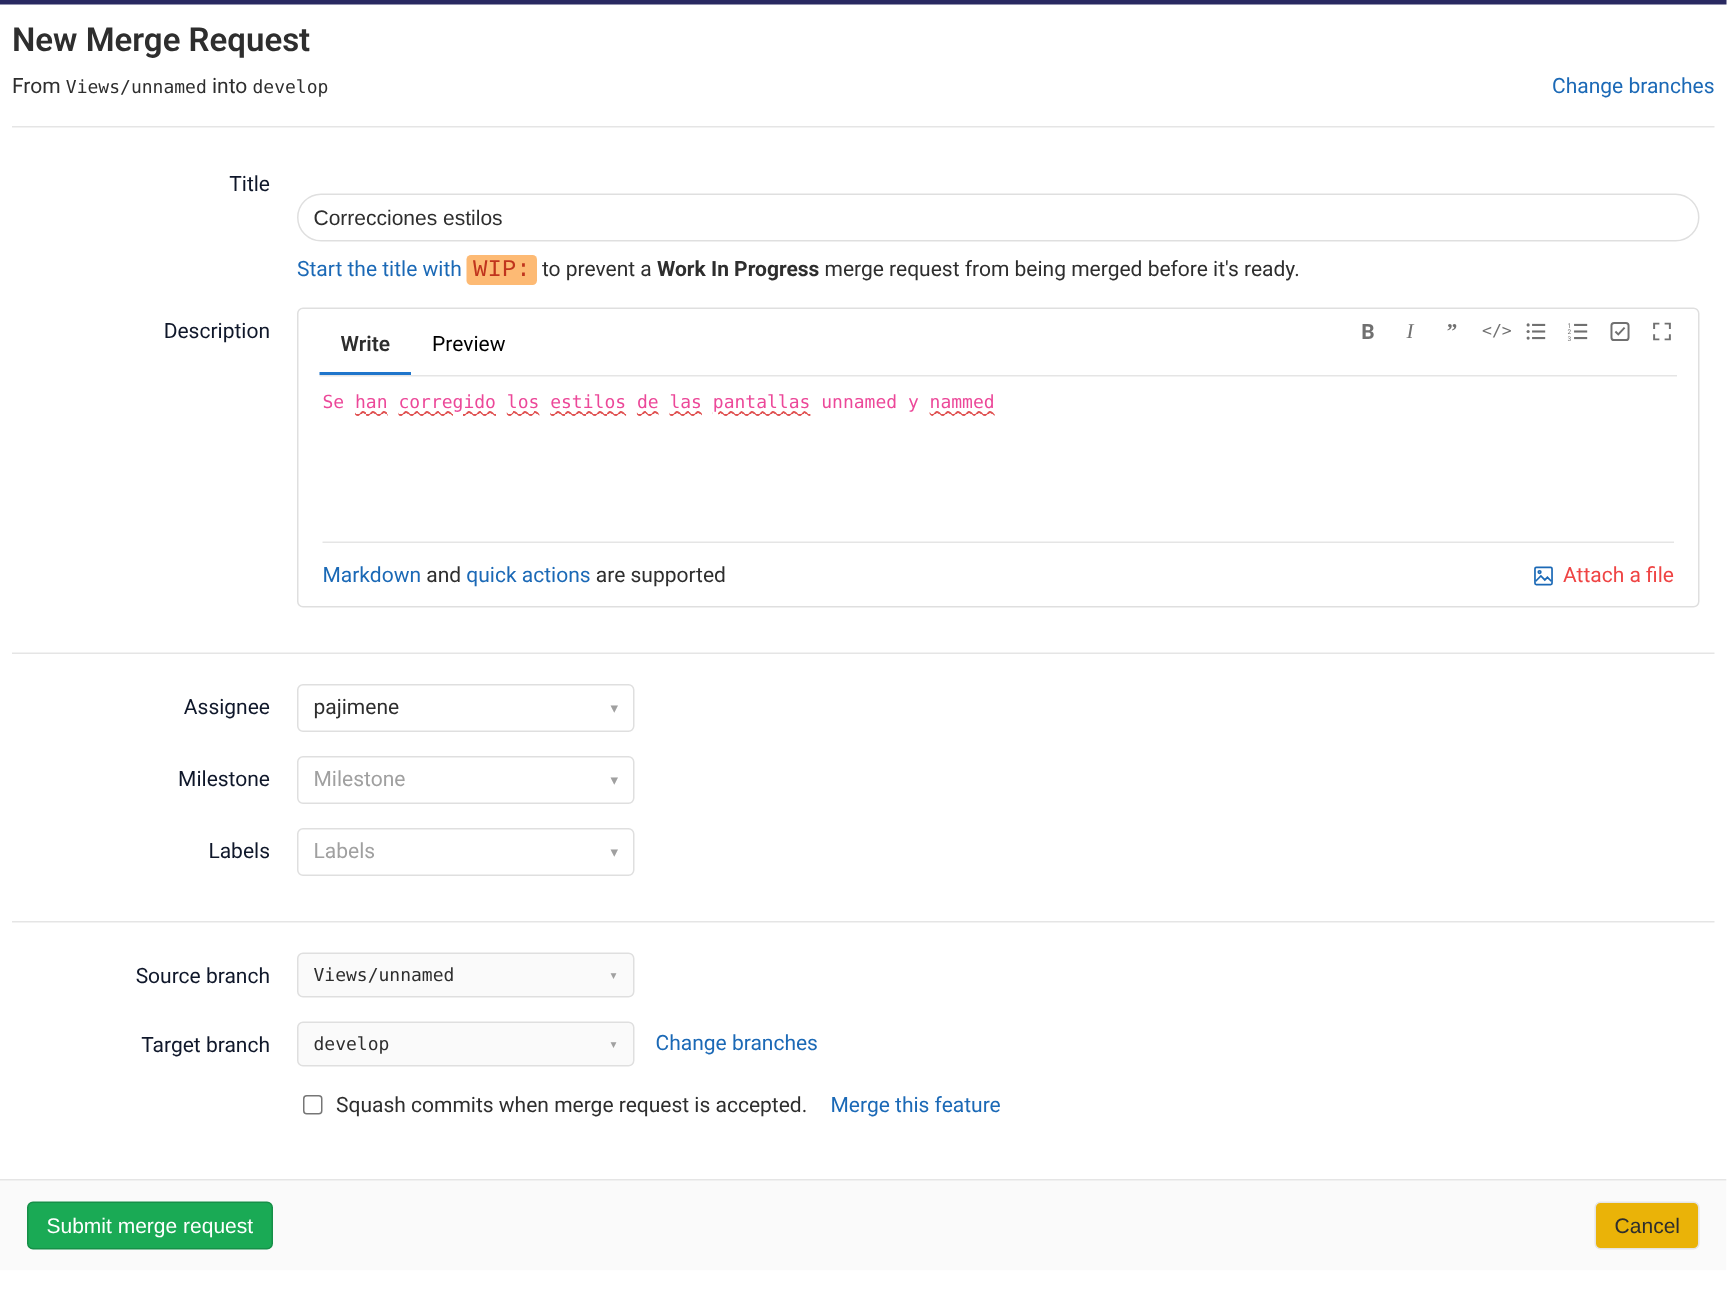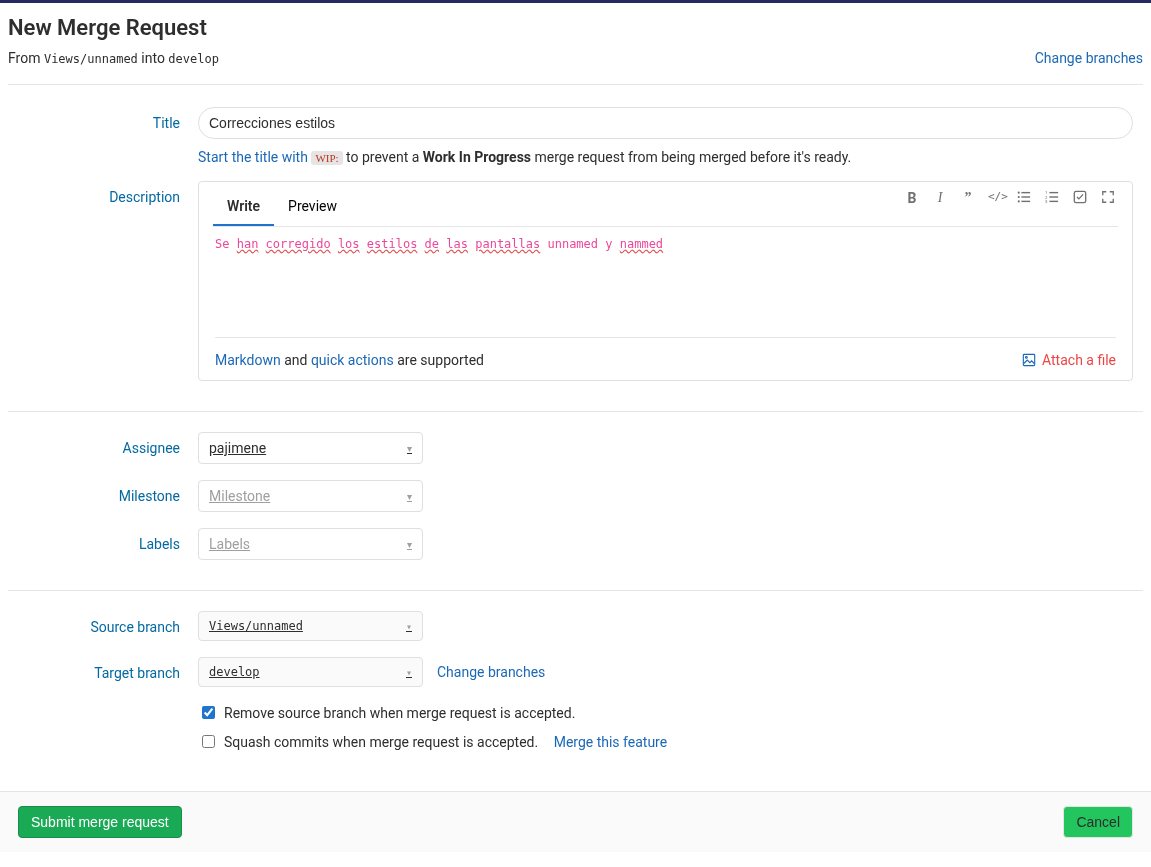--- a/index.html
+++ b/index.html
@@ -31,37 +31,38 @@
   .link { color: #1b69b6; cursor: pointer; }
   .form-row {
     display: flex;
     margin-bottom: 16px;
   }
   .form-label {
     width: 190px;
     text-align: right;
     padding-right: 18px;
     padding-top: 8px;
-    color: #0369a1;
+    color: #0f172a;
   }
   .form-field { flex: 1; max-width: 935px; }
   input.text-input {
     width: 100%;
     border: 1px solid #dfdfdf;
     border-radius: 16px;
     padding: 7px 10px;
     font-size: 14px;
     color: #2e2e2e;
+    margin-top: 22px;
   }
   .hint { margin-top: 10px; color: #2e2e2e; font-size: 14px; }
   .hint .muted { color: #707070; }
   .tag {
-    font-family: Liberation Serif, serif;
-    font-size: 11px;
-    background: #e5e5e5;
+    font-family: Liberation Mono, monospace;
+    font-size: 16px;
+    background: #fdba74;
     color: #c0341d;
     padding: 1px 4px;
     border-radius: 3px;
   }
 
   
   .md-area {
     border: 1px solid #dfdfdf;
     border-radius: 4px;
     padding: 8px 16px 8px 16px;
@@ -118,21 +119,20 @@
     border: 1px solid #dfdfdf;
     border-radius: 4px;
     padding: 7px 10px;
     font-size: 14px;
     color: #2e2e2e;
     background: #fff;
     cursor: pointer;
     display: flex;
     justify-content: space-between;
     align-items: center;
-    text-decoration: underline;
   }
   .dropdown.placeholder { color: #a0a0a0; }
   .dropdown.gray { background: #fafafa; font-family: Menlo, Consolas, monospace; font-size: 12px; color: #2e2e2e; }
   .chev { color: #a0a0a0; font-size: 10px; }
 
   .inline-row { display: flex; gap: 14px; align-items: center; }
 
   .checkrow { display: flex; gap: 6px; align-items: center; margin-bottom: 10px; }
   .checkrow input[type=checkbox] { accent-color: #1f75cb; width: 13px; height: 13px; }
 
@@ -148,21 +148,21 @@
   .btn-primary {
     background: #1aaa55;
     color: #fff;
     border: 1px solid #168f48;
     border-radius: 4px;
     padding: 7px 12px;
     font-size: 14px;
     cursor: pointer;
   }
   .btn-secondary {
-    background: #22c55e;
+    background: #eab308;
     color: #2e2e2e;
     border: 1px solid #e5e5e5;
     border-radius: 4px;
     padding: 7px 12px;
     font-size: 14px;
     cursor: pointer;
   }
 </style>
 </head>
 <body>
@@ -302,24 +302,20 @@
       <span class="chev">▾</span>
     </div>
     <span class="link">Change branches</span>
   </div>
 </div>
 
 <div class="form-row">
   <div class="form-label"></div>
   <div class="form-field">
     <label class="checkrow">
-      <input type="checkbox" checked="" style="">
-      <span>Remove source branch when merge request is accepted.</span>
-    </label>
-    <label class="checkrow">
       <input type="checkbox" style="">
       <span>Squash commits when merge request is accepted.</span>
       <span>&nbsp;</span>
       <span class="link">Merge this feature</span>
     </label>
   </div>
 </div>
 
 <div class="footer-bar">
   <button class="btn-primary">Submit merge request</button>

